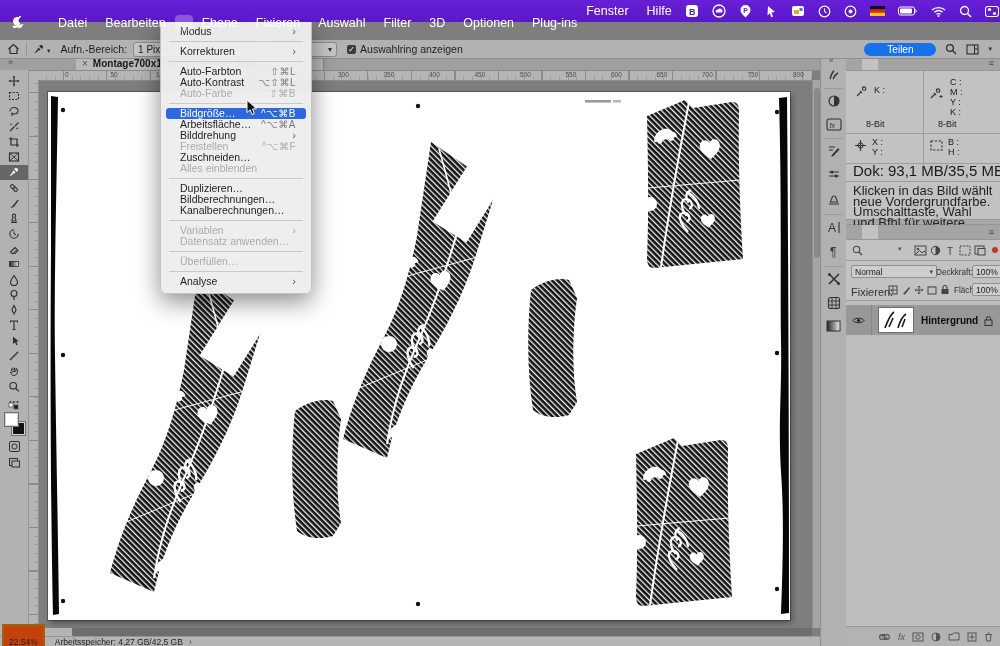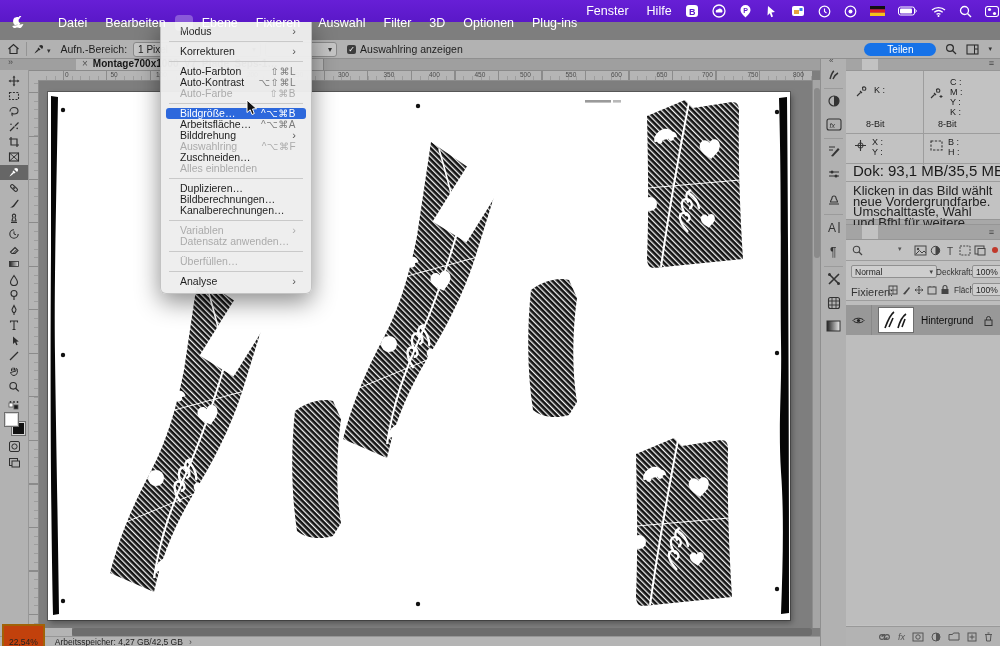--- a/index.html
+++ b/index.html
@@ -595,21 +595,21 @@
               <path d="M3,5 V3.5 A2,2 0 0,1 7,3.5 V5" fill="none" stroke="#444" stroke-width="1.1"></path>
             </svg>
           <span class="lab" style="left:108px;top:46px;font-size:8.2px;color:#333;">Fläche:</span>
           <div class="mini-select" style="left:126px;top:43px;width:24px;">
             <span>100%</span>
             <span class="car">▾</span>
           </div>
           <div class="divh" style="top:60px;"></div>
 
           <div class="abs" style="left:0;top:61px;width:155px;height:324px;background:#bdbdbd;">
-            <div class="layer-row" style="top:4px;">
+            <div class="layer-row" style="top:4px;font-weight:bold;">
               <svg style="margin-left:6px;" width="13" height="9">
                   <path d="M1,4.5 C3,1.5 10,1.5 12,4.5 C10,7.5 3,7.5 1,4.5 Z" fill="none" stroke="#222" stroke-width="1"></path>
                   <circle cx="6.5" cy="4.5" r="1.6" fill="#222"></circle>
                 </svg>
               <span style="width:1px;height:30px;background:#888;margin:0 6px;"></span>
               <svg width="34" height="24" style="background:#fff;border:1px solid #6e6e6e;">
                   <path d="M6,20 C9,12 12,6 15,4 M19,20 C21,13 24,8 27,6 M10,19 l4,-9 M23,19 l3,-8" fill="none" stroke="#1a1a1a" stroke-width="1.6"></path>
                 </svg>
               <span style="margin-left:7px;font-size:10px;color:#0d0d0d;">Hintergrund</span>
               <svg style="margin-left:auto;margin-right:8px;" width="9" height="11">
@@ -834,21 +834,21 @@
       </div>
       <div class="mi">
         <span class="lbl">Arbeitsfläche…</span>
         <span class="sc">^⌥⌘A</span>
       </div>
       <div class="mi has-sub">
         <span class="lbl">Bilddrehung</span>
 
       </div>
       <div class="mi disabled">
-        <span class="lbl">Auswahlring</span>
+        <span class="lbl">Freistellen</span>
         <span class="sc">^⌥⌘F</span>
       </div>
       <div class="mi">
         <span class="lbl">Zuschneiden…</span>
         <span class="sc"></span>
       </div>
       <div class="mi disabled">
         <span class="lbl">Alles einblenden</span>
         <span class="sc"></span>
       </div>

